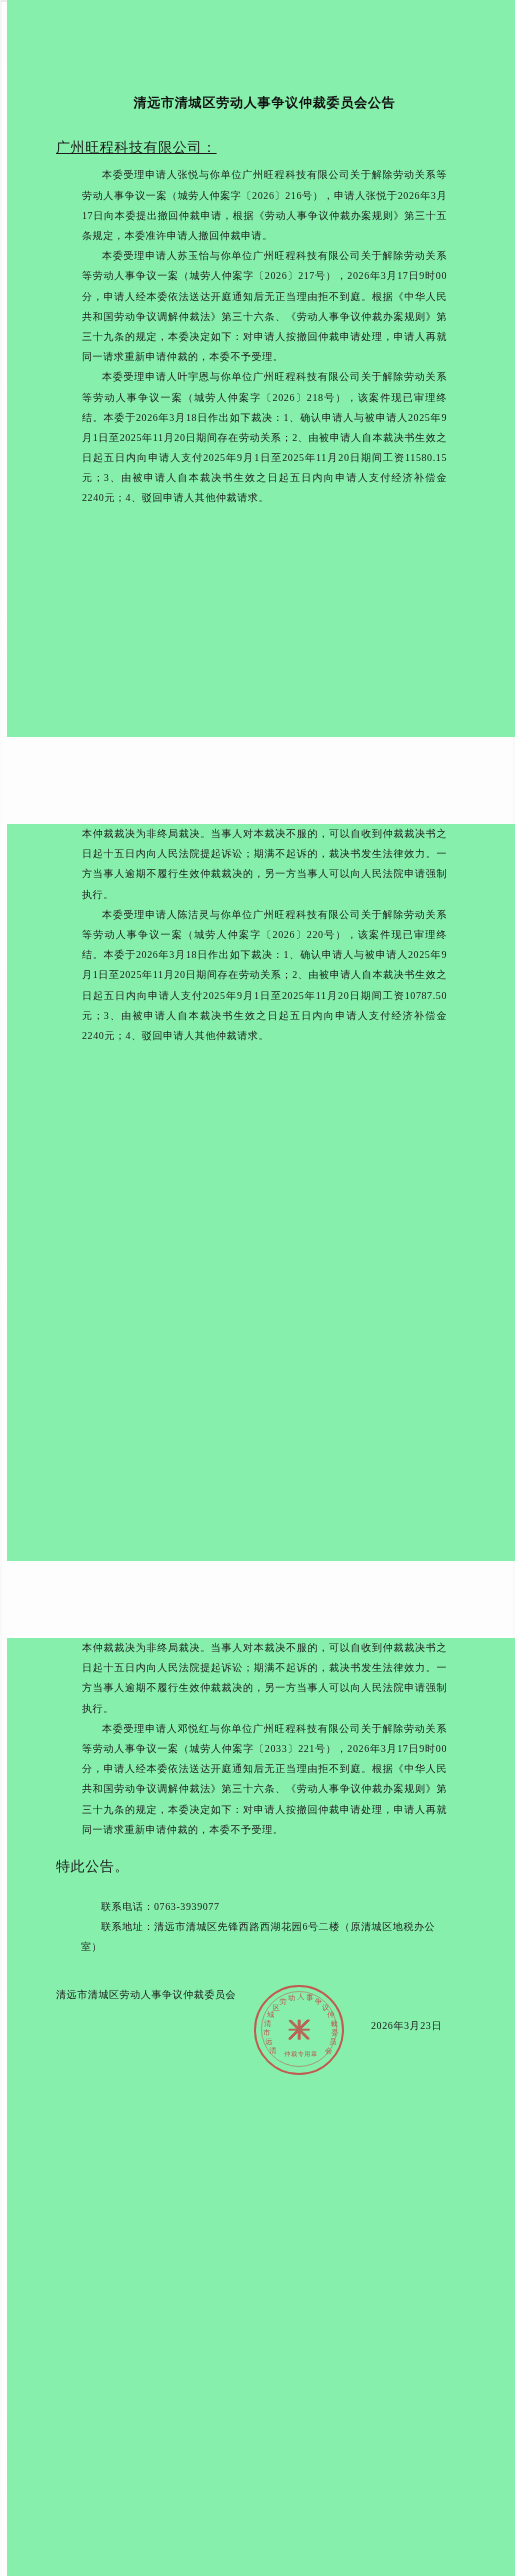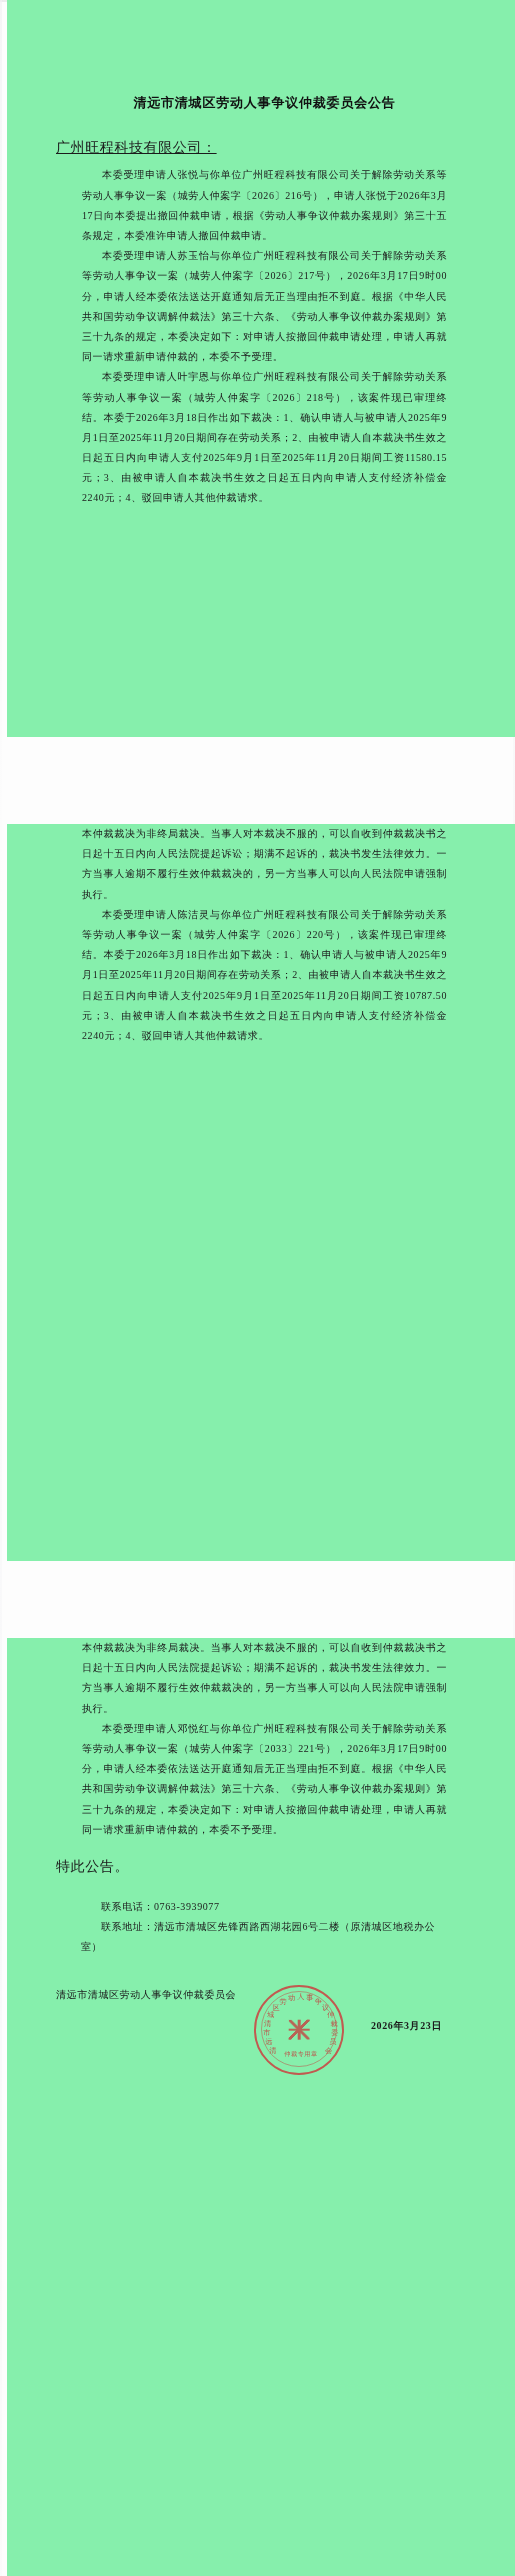--- a/index.html
+++ b/index.html
@@ -112,21 +112,20 @@
     color: #1b1b1b;
     padding-right: 11.3px;
   }
   .org-date {
     text-align: right;
     font-size: 10px;
     letter-spacing: 0.6px;
     color: #1b1b1b;
     padding-right: 31px;
     margin-top: 17.5px;
-    font-weight: bold;
   }
 
   
   .seal {
     position: absolute;
     left: 247px;
     top: -3.1px;
     width: 90px;
     height: 90px;
     border: 2.1px solid #cf3a3c;

